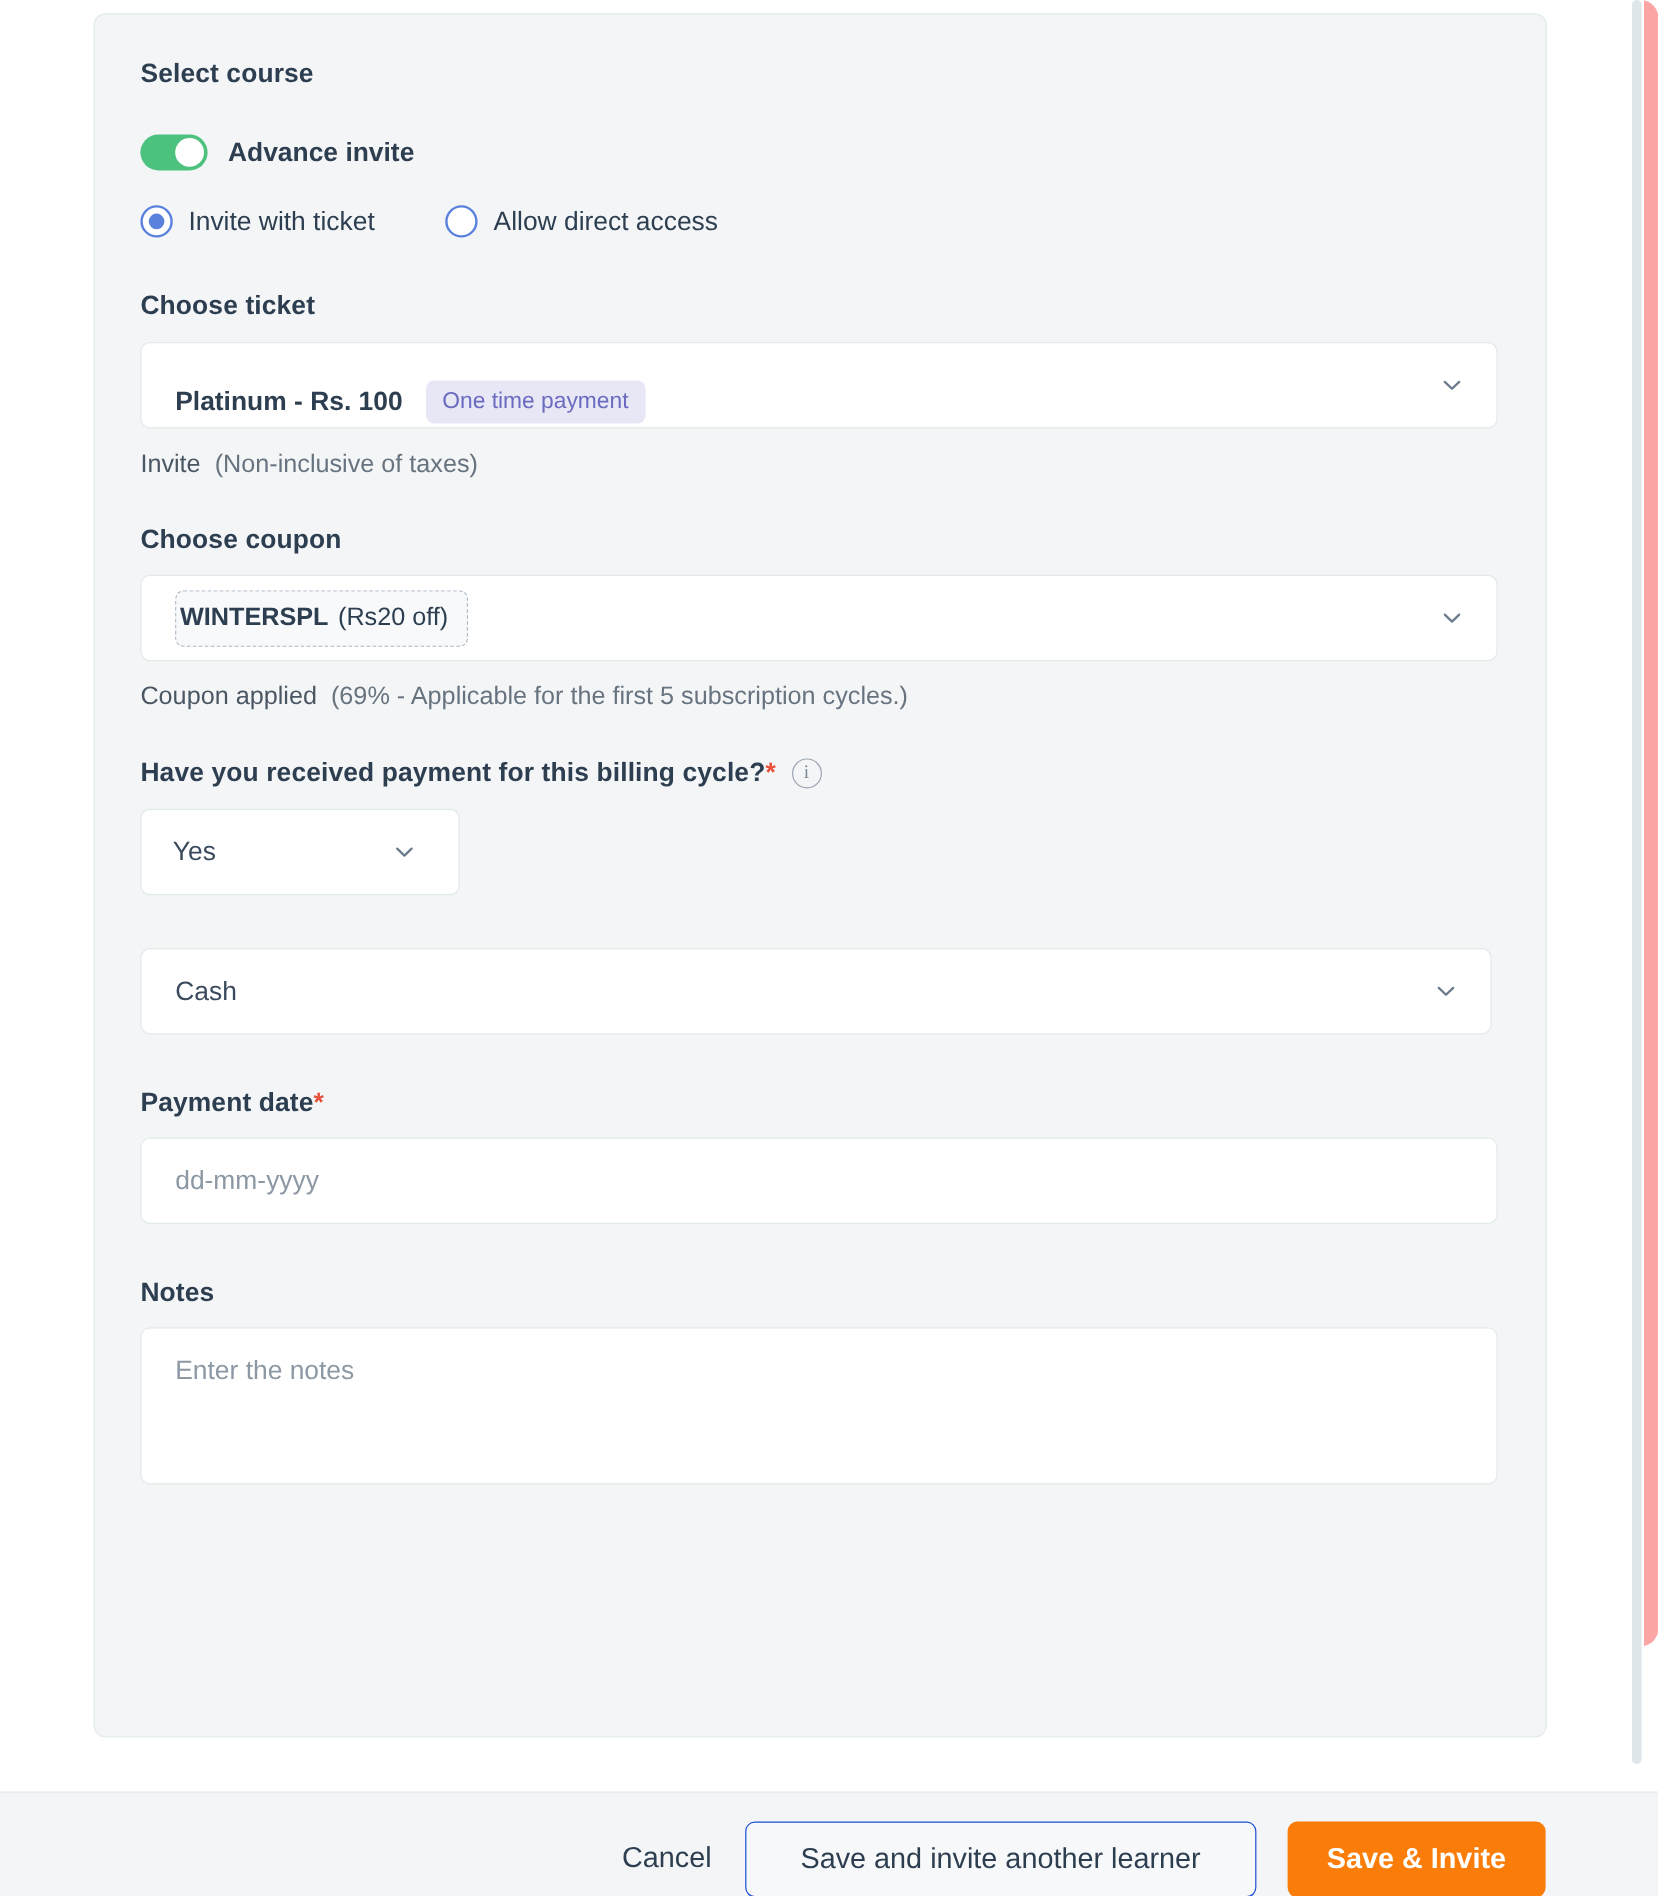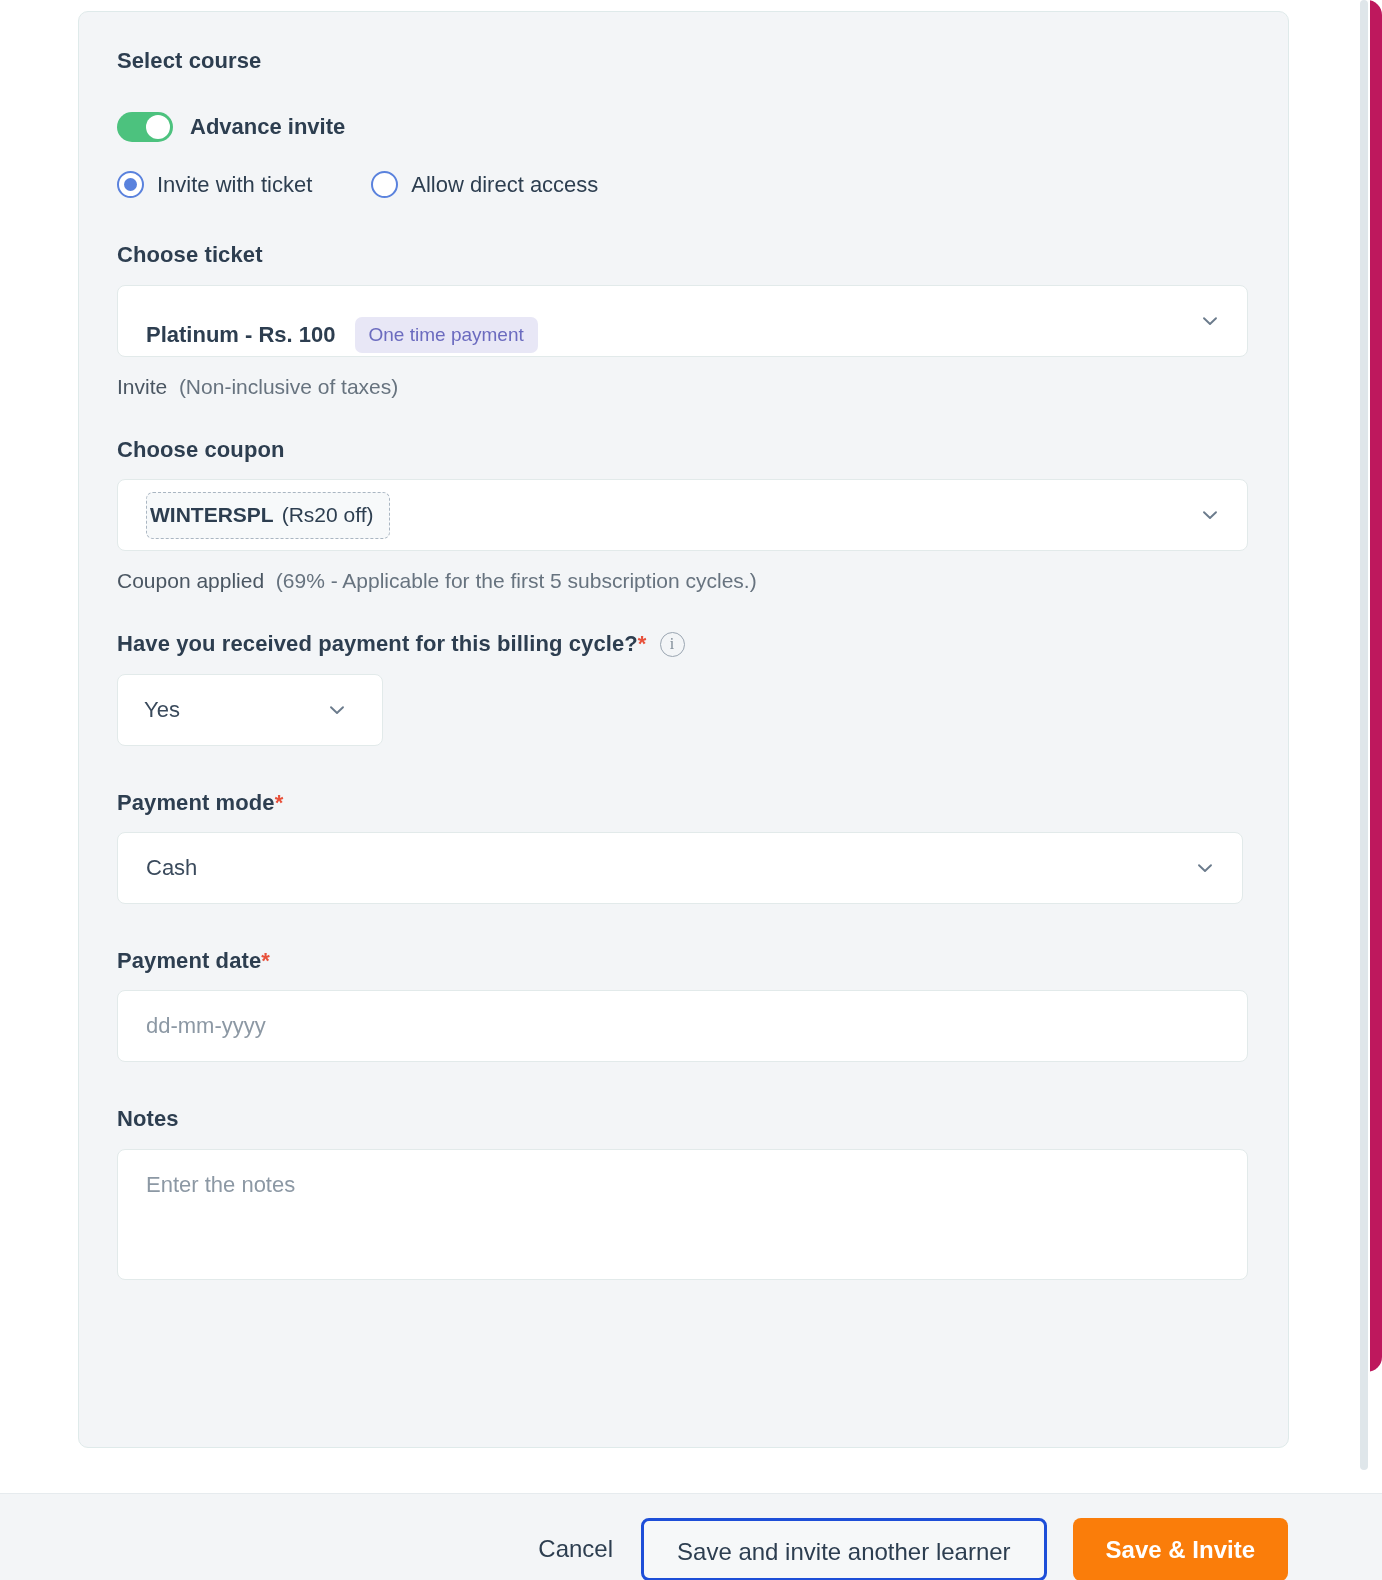--- a/index.html
+++ b/index.html
@@ -7,21 +7,21 @@
     margin: 0; padding: 0;
     width: 1382px; height: 1580px;
     background: #ffffff;
     font-family: "Liberation Sans", sans-serif;
     overflow: hidden;
   }
   .screen {
     position: relative;
     width: 1382px;
     height: 1372px;
-    background: #be185d;
+    background: #fca5a5;
     border-radius: 15px;
   }
 
   
   .scroll-area {
     position: absolute;
     left: 0; top: 0;
     width: 1370px;
     height: 1493px;
     background: #ffffff;
@@ -275,25 +275,25 @@
     font-size: 24px;
     color: #2d3e50;
     padding: 0;
     margin-top: 17px;
     margin-right: 2px;
     cursor: pointer;
     font-family: "Liberation Sans", sans-serif;
   }
   .btn-secondary {
     background: #f6f8f9;
-    border: 3px solid #1d4ed8;
+    border: 1px solid #1d4ed8;
     border-radius: 8px;
     font-size: 24px;
     color: #2d3e50;
-    padding: 0 33px;
+    padding: 0 45px;
     height: 63px;
     line-height: 61px;
     cursor: pointer;
     font-family: "Liberation Sans", sans-serif;
   }
   .btn-primary {
     background: #fa7d0a;
     border: none;
     border-radius: 8px;
     font-size: 24px;
@@ -387,23 +387,20 @@
             <span class="select-value">Yes</span>
             <span class="chevron">
               <svg width="22" height="22" viewBox="0 0 22 22">
                   <path d="M5 8.2 L11 14 L17 8.2" fill="none" stroke="#6b7b8c" stroke-width="1.9" stroke-linecap="round" stroke-linejoin="round"></path>
                 </svg>
             </span>
           </div>
         </div>
 
         <div class="section">
-          <div class="field-label">
-            <span>Payment mode</span><span class="req">*</span>
-          </div>
           <div class="select-box mode">
             <span class="select-value">Cash</span>
             <span class="chevron">
               <svg width="22" height="22" viewBox="0 0 22 22">
                   <path d="M5 8.2 L11 14 L17 8.2" fill="none" stroke="#6b7b8c" stroke-width="1.9" stroke-linecap="round" stroke-linejoin="round"></path>
                 </svg>
             </span>
           </div>
         </div>
 

